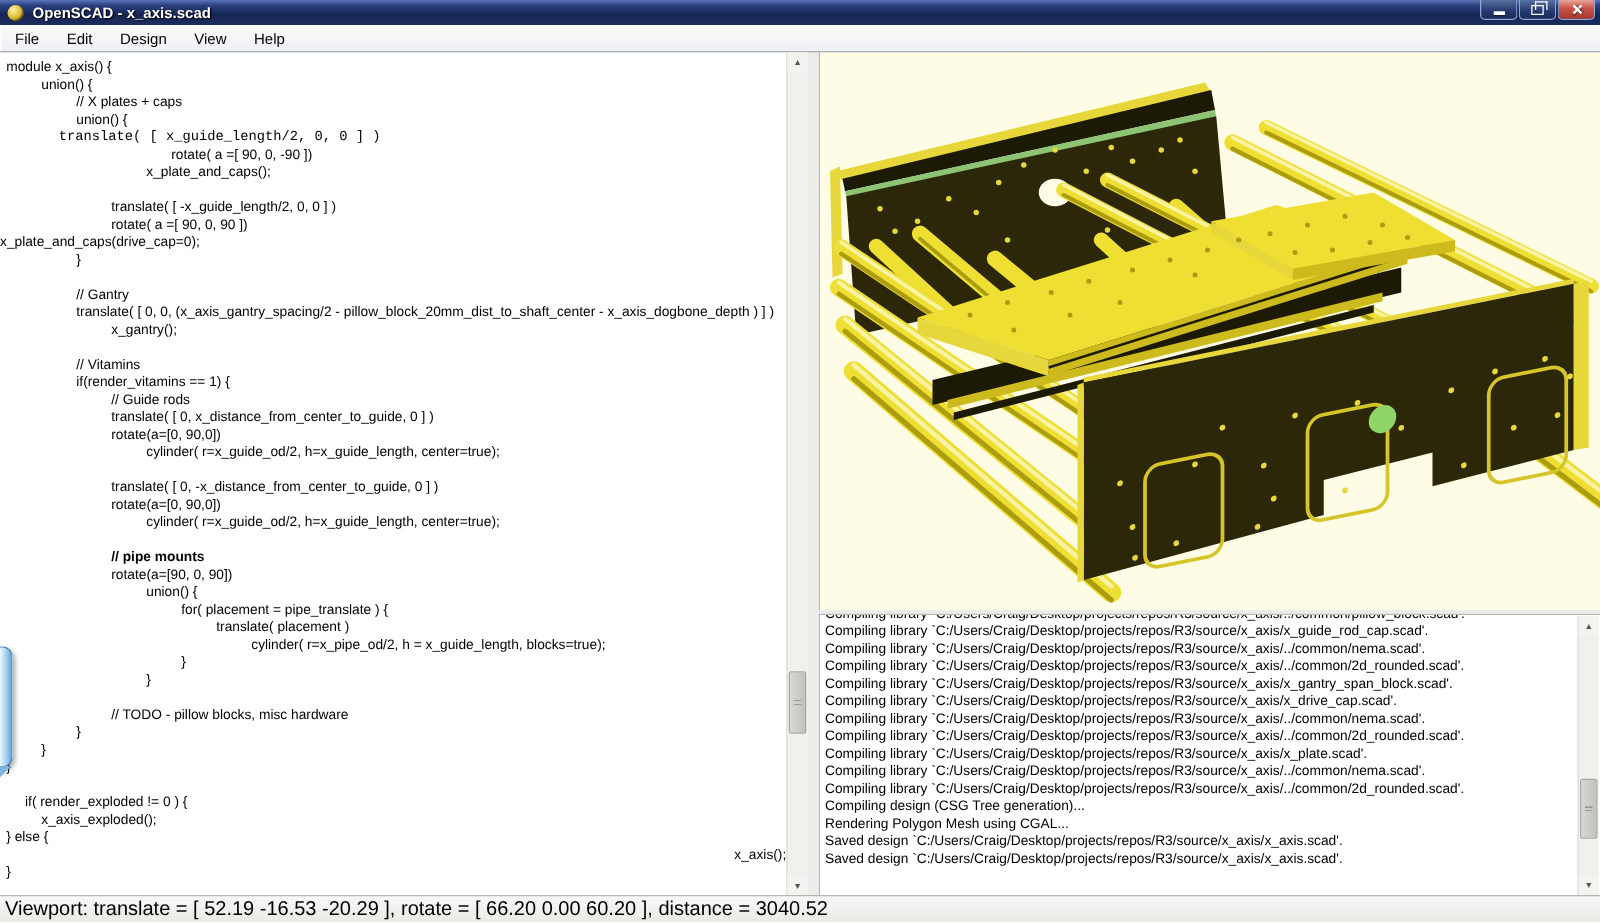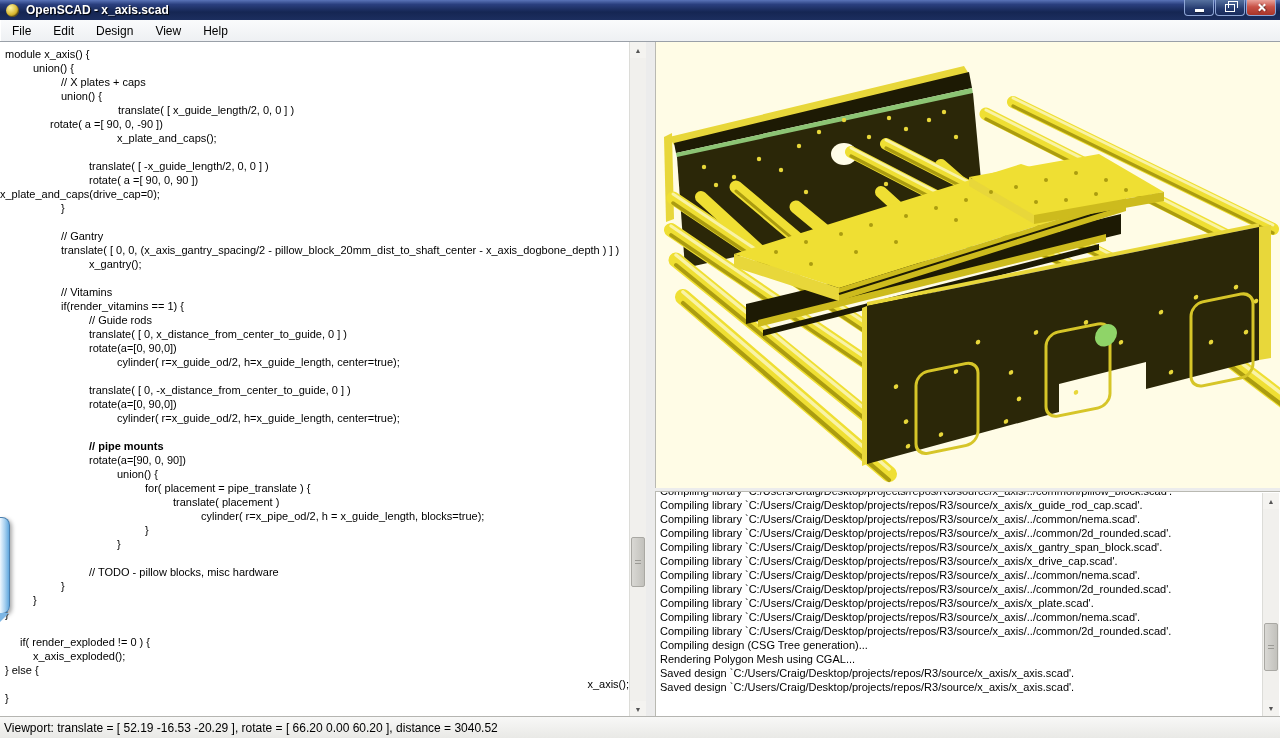--- a/index.html
+++ b/index.html
@@ -57,21 +57,21 @@
   #hsplit{position:absolute;left:655px;top:446px;width:625px;height:3px;background:#ececec;cursor:row-resize;}
   #console{position:absolute;left:655px;top:449px;width:625px;height:226px;background:#fff;
     border:1px solid #b9b9b2;border-right:none;box-sizing:border-box;overflow:hidden;}
   #console-lines{margin-top:-8px;padding-left:4px;font-size:11px;line-height:14px;color:#000;}
   .console-line{height:14px;white-space:pre;overflow:hidden;}
   #console-scrollbar{right:1px;top:1px;height:223px;left:auto;position:absolute;}
   #console-thumb{top:130px;height:48px;}
   
   #statusbar{position:absolute;left:0;top:716px;width:1280px;height:22px;
     background:linear-gradient(180deg,#f8f8f7,#e9e9e6);border-top:1px solid #b5b5b1;
-    box-sizing:border-box;font-size:12px;color:#000;display:flex;align-items:center;padding-left:4px;}
+    box-sizing:border-box;font-size:16px;color:#000;display:flex;align-items:center;padding-left:4px;}
   
   #edge-balloon{position:absolute;left:0;top:517px;width:9px;height:95px;
     background:linear-gradient(90deg,#eef7fe,#a6d0f0 55%,#62a8de);
     border:1px solid #4a7fae;border-left:none;border-radius:0 8px 8px 0;
     box-shadow:2px 2px 4px rgba(0,0,0,.35);z-index:5;}
   #edge-balloon::after{content:"";position:absolute;left:0;bottom:-9px;width:0;height:0;
     border-left:9px solid #7db6e4;border-bottom:9px solid transparent;}
 </style>
 </head>
 <body>
@@ -97,22 +97,22 @@
   </div>
 
 <div id="main">
 
   <div id="editor">
     <div id="editor-lines">
         <div class="code-line" style="padding-left: 5px;">module x_axis() {</div>
         <div class="code-line" style="padding-left: 33px;">union() {</div>
         <div class="code-line" style="padding-left: 61px;">// X plates + caps</div>
         <div class="code-line" style="padding-left: 61px;">union() {</div>
-        <div class="code-line" style="padding-left: 118px;">translate( [ x_guide_length/2, 0, 0 ] )</div>
-        <div class="code-line" style="padding-left: 50px;">rotate( a =[ 90, 0, -90 ])</div>
+        <div class="code-line" style="padding-left: 47px; font-family: Liberation Mono, monospace;">translate( [ x_guide_length/2, 0, 0 ] )</div>
+        <div class="code-line" style="padding-left: 89px; margin-left: 48px;">rotate( a =[ 90, 0, -90 ])</div>
         <div class="code-line" style="padding-left: 117px;">x_plate_and_caps();</div>
         <div class="code-line" style="padding-left: 5px;"></div>
         <div class="code-line" style="padding-left: 89px;">translate( [ -x_guide_length/2, 0, 0 ] )</div>
         <div class="code-line" style="padding-left: 89px;">rotate( a =[ 90, 0, 90 ])</div>
         <div class="code-line" style="">x_plate_and_caps(drive_cap=0);</div>
         <div class="code-line" style="padding-left: 61px;">}</div>
         <div class="code-line" style="padding-left: 5px;"></div>
         <div class="code-line" style="padding-left: 61px;">// Gantry</div>
         <div class="code-line" style="padding-left: 61px;">translate( [ 0, 0, (x_axis_gantry_spacing/2 - pillow_block_20mm_dist_to_shaft_center - x_axis_dogbone_depth ) ] )</div>
         <div class="code-line" style="padding-left: 89px;">x_gantry();</div>

